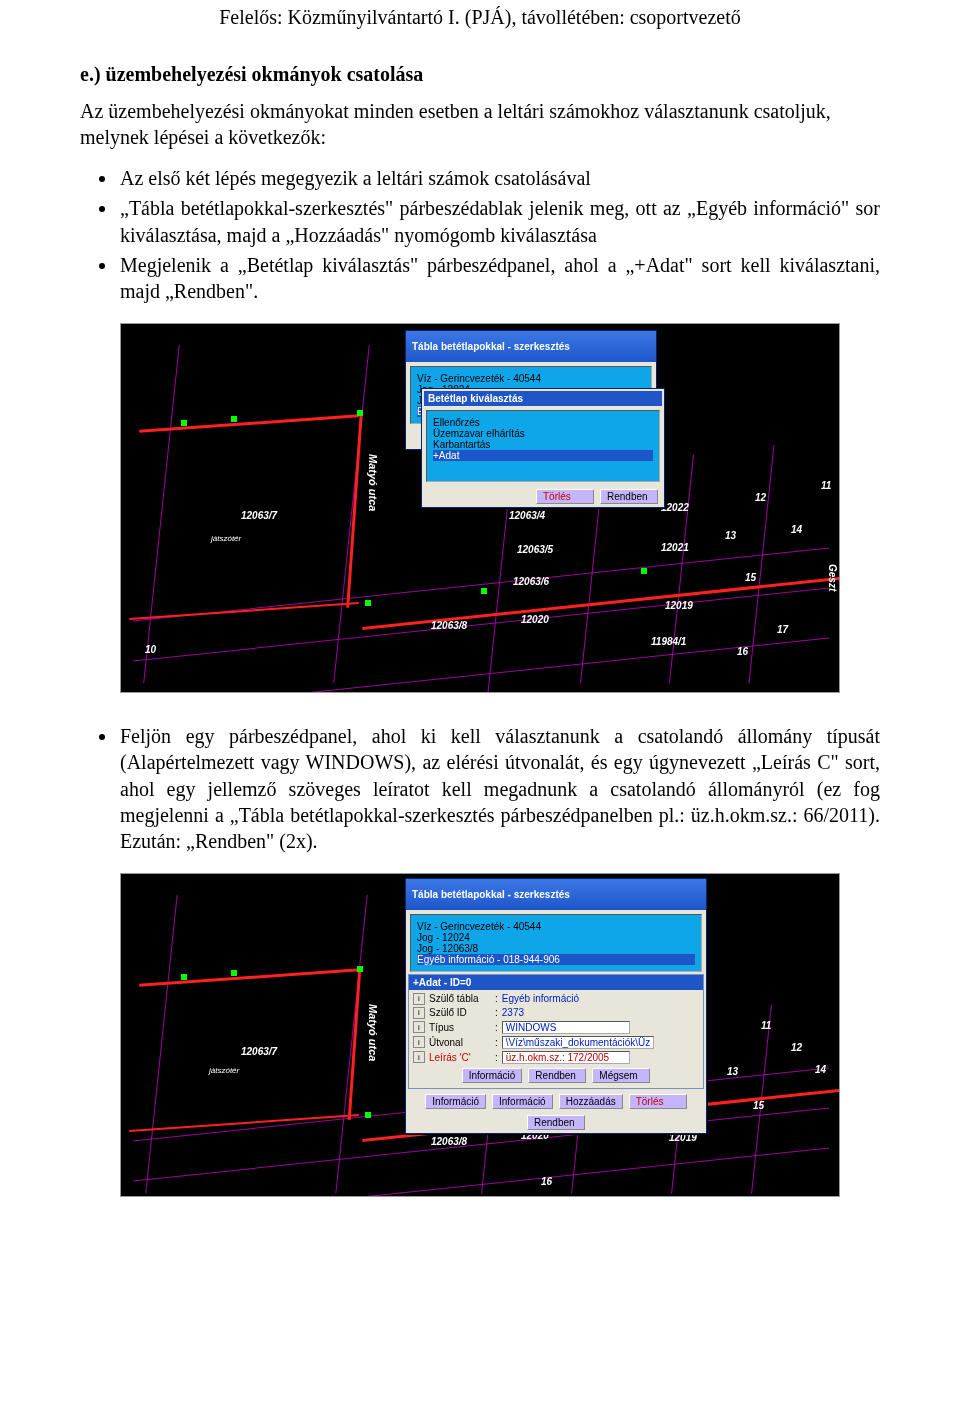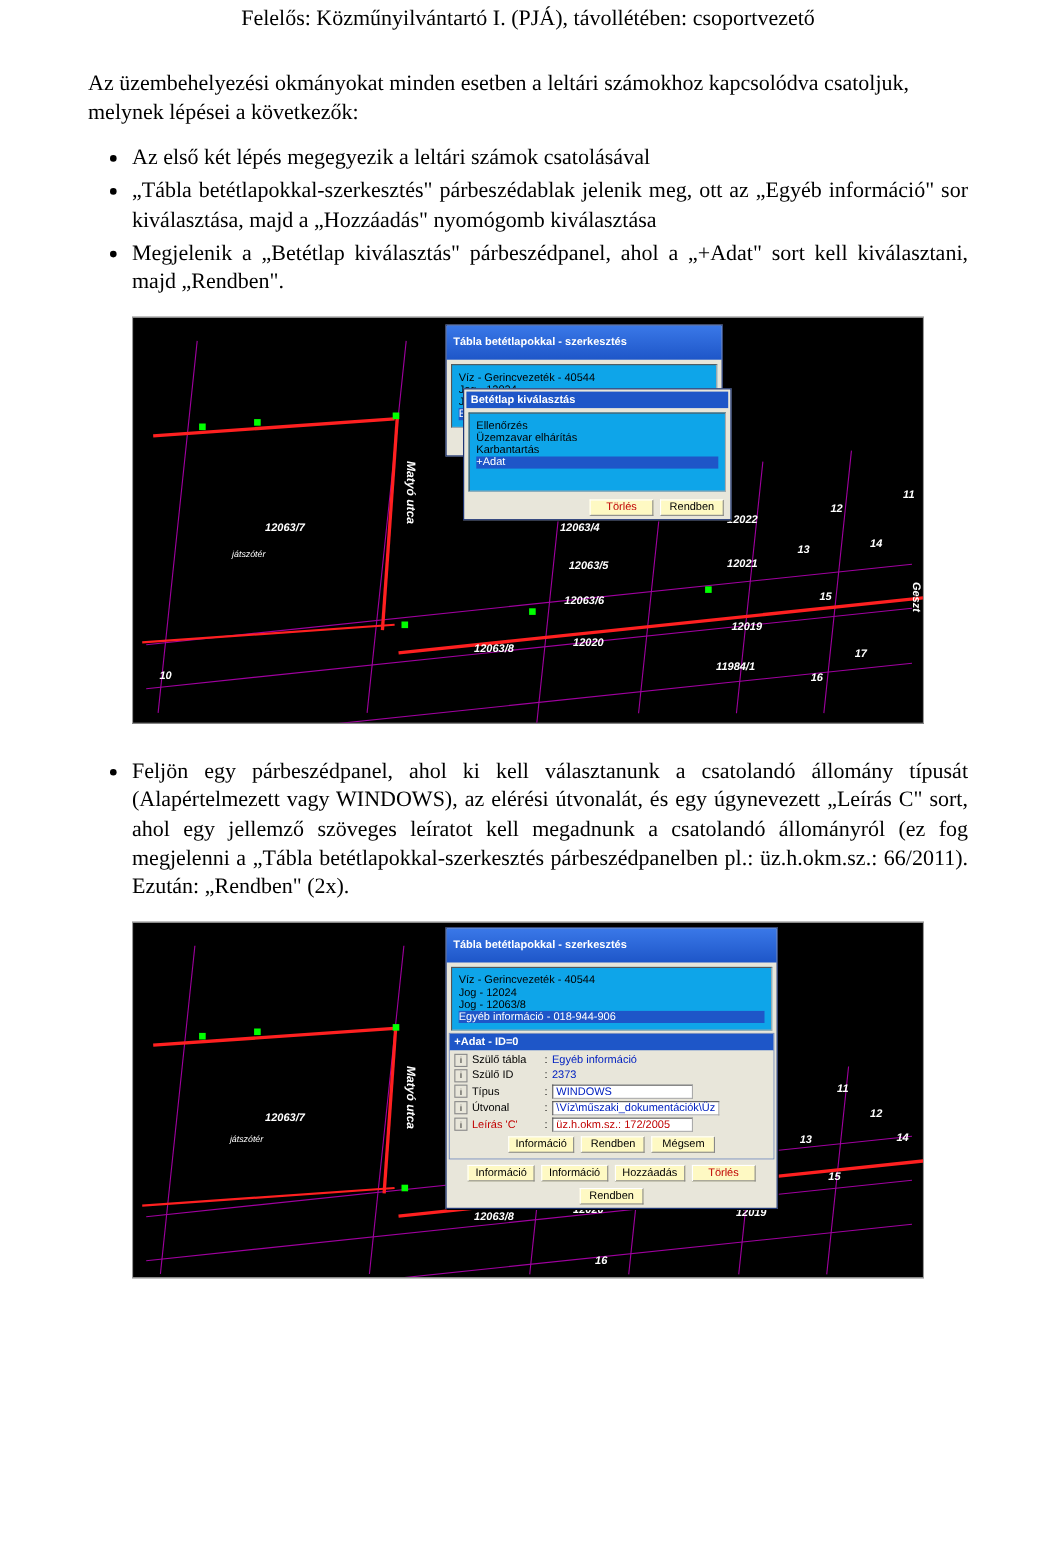--- a/index.html
+++ b/index.html
@@ -21,38 +21,39 @@
   .maplabel{position:absolute;color:#fff;font:italic bold 10px Arial}
   .maplabel.sm{font:8px Arial;font-style:italic}
   .streetlabel{position:absolute;color:#fff;font:italic bold 11px Arial;writing-mode:vertical-rl}
   
   .dlg{position:absolute;background:#e8e6da;border:1px solid #0a246a;font:10px Tahoma,Arial;color:#000;box-shadow:1px 1px 0 #000}
   .titlebar{background:linear-gradient(#3a78e8,#1e56c8);color:#fff;padding:10px 6px;font:bold 10px Tahoma,Arial}
   .dlist{background:#0ea5e9;border:1px inset #aaa;margin:4px;padding:6px;font:10px Tahoma,Arial}
   .dlist .row{white-space:nowrap}
   .dlist .hl{background:#1e56c8;color:#fff}
   .btnrow{display:flex;gap:6px;justify-content:flex-end;padding:3px 6px}
-  .wbtn{background:#fef9c3;border:1px solid #888;border-top-color:#fff;border-left-color:#fff;padding:1px 6px;font:10px Tahoma,Arial;min-width:44px;text-align:center}
+  .wbtn{background:#c4b5fd;border:1px solid #888;border-top-color:#fff;border-left-color:#fff;padding:1px 6px;font:10px Tahoma,Arial;min-width:44px;}
   .wbtn.red{color:#c00000}
   .fieldrow{display:flex;align-items:center;gap:4px;padding:1px 4px}
   .fieldrow .sq{width:10px;height:10px;border:1px solid #888;background:#e8e6da;display:flex;align-items:center;justify-content:center;font-size:8px}
   .fieldrow .lab{width:62px;font:10px Tahoma,Arial}
   .fieldrow .col{font:10px Tahoma,Arial}
   .fieldrow .val{font:10px Tahoma,Arial;color:#0020c0}
   .fieldrow .valbox{background:#fff;border:1px inset #aaa;padding:0 3px;font:10px Tahoma,Arial;color:#0020c0;min-width:120px}
   .fieldrow.redtxt .lab,.fieldrow.redtxt .val,.fieldrow.redtxt .valbox{color:#c00000}
   .subtitle{background:#1e56c8;color:#fff;font:bold 10px Tahoma,Arial;padding:2px 4px;margin:2px}
 </style>
 </head>
 <body>
 
 <div class="page">
   <div class="center top-line">Felelős: Közműnyilvántartó I. (PJÁ), távollétében: csoportvezető</div>
 
-  <div class="para">Az üzembehelyezési okmányokat minden esetben a leltári számokhoz kapcsolódva csatoljuk, melynek lépései a következők:</div>
+  <div class="section-title">e.) üzembehelyezési okmányok csatolása</div>
+  <div class="para">Az üzembehelyezési okmányokat minden esetben a leltári számokhoz választanunk csatoljuk, melynek lépései a következők:</div>
 
   <ul class="bullets">
     <li>Az első két lépés megegyezik a leltári számok csatolásával</li>
     <li>„Tábla betétlapokkal-szerkesztés" párbeszédablak jelenik meg, ott az „Egyéb információ" sor kiválasztása, majd a „Hozzáadás" nyomógomb kiválasztása</li>
     <li>Megjelenik a „Betétlap kiválasztás" párbeszédpanel, ahol a „+Adat" sort kell kiválasztani, majd „Rendben".</li>
   </ul>
 
   <div class="shot-wrap">
     <div class="shot shot1">
 

